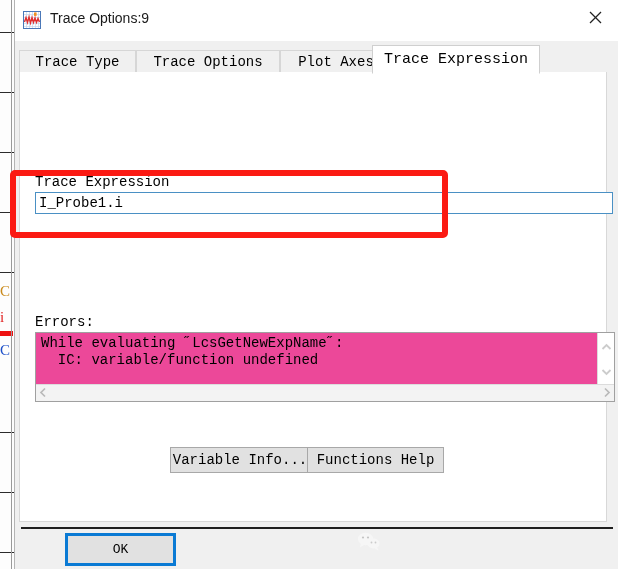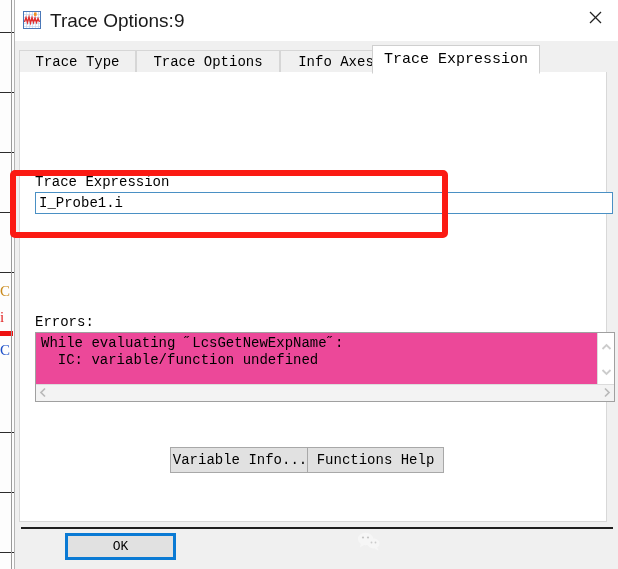--- a/index.html
+++ b/index.html
@@ -90,21 +90,21 @@
     position: absolute;
     left: 8px;
     top: 11px;
     width: 18px;
     height: 18px;
   }
   .title-text {
     position: absolute;
     left: 35px;
     top: 10px;
-    font-size: 19px;
+    font-size: 14px;
     color: #1a1a1a;
     font-family: "Liberation Sans", sans-serif;
     white-space: nowrap;
   }
   .title-close {
     position: absolute;
     right: 0px;
     top: 0px;
     width: 46px;
     height: 34px;
@@ -295,21 +295,21 @@
     display: flex;
     align-items: center;
     justify-content: center;
     white-space: nowrap;
     cursor: default;
   }
   .btn-ok {
     left: 50px;
     top: 4px;
     width: 111px;
-    height: 27px;
+    height: 33px;
     border: 3px solid #0a7ad4;
     background: #e1e1e1;
   }
   .btn-cancel { left: 264px; top: 5px; width: 92px; }
   .btn-help   { left: 452px; top: 5px; width: 92px; }
 
   
   .red-annot {
     position: absolute;
     left: 10px;
@@ -401,21 +401,21 @@
     </div>
 
     <div class="tabstrip">
       <div class="tab inactive" style="left:4px; width:117px;">
         <span>Trace Type</span>
       </div>
       <div class="tab inactive" style="left:121px; width:144px;">
         <span>Trace Options</span>
       </div>
       <div class="tab inactive" style="left:265px; width:112px;">
-        <span>Info Axes</span>
+        <span>Plot Axes</span>
       </div>
       <div class="tab active" style="left:357px; width:168px;">
         <span>Trace Expression</span>
       </div>
     </div>
 
     <div class="panel"></div>
 
     <div class="field-label expr-label">Trace Expression</div>
     <input class="expr-input" type="text" value="I_Probe1.i" style="">

